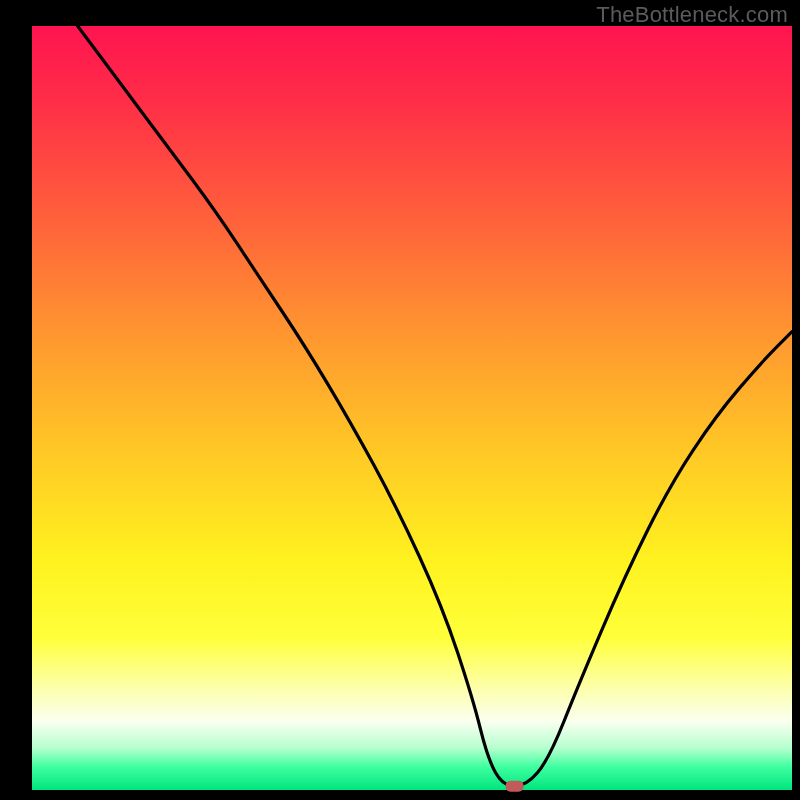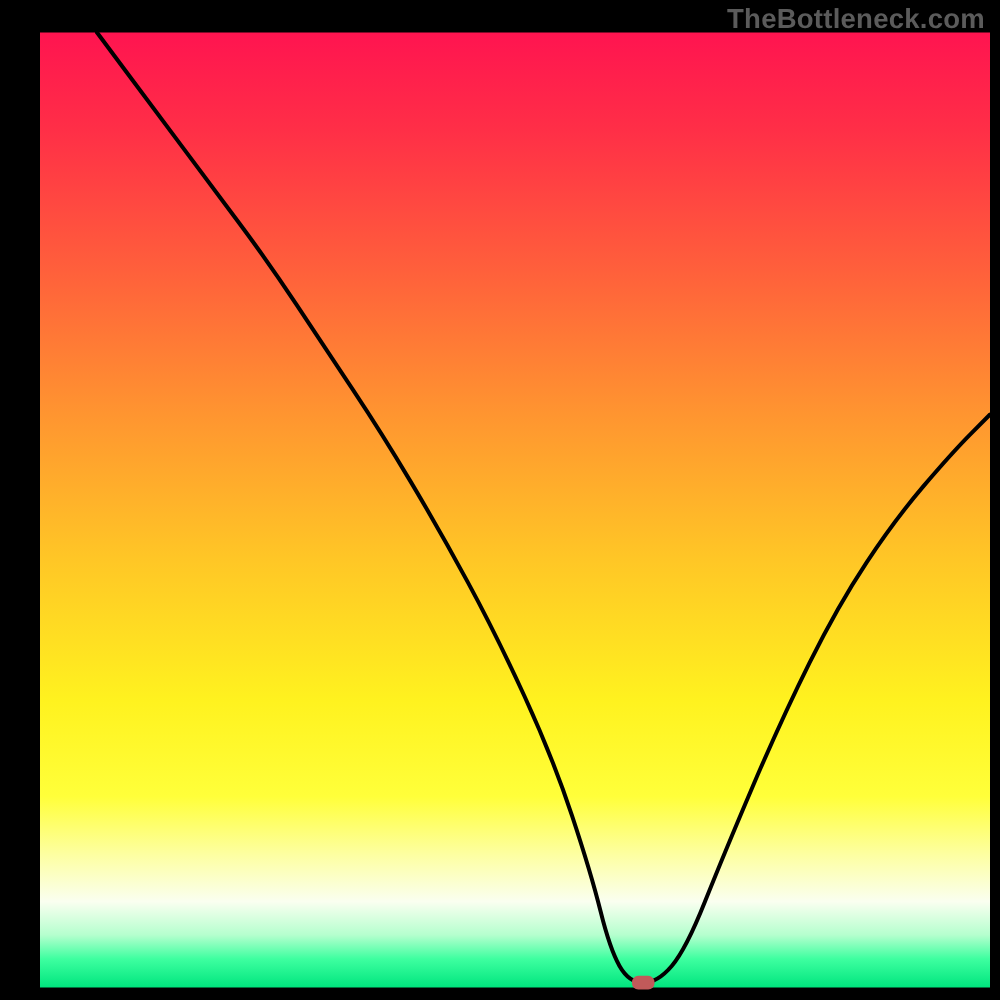--- a/index.html
+++ b/index.html
@@ -16,21 +16,21 @@
     width: 800px;
     height: 800px;
     background: #000;
   }
   .watermark {
     position: absolute;
     top: 2px;
     right: 12px;
     color: #5b5b5b;
     font-size: 22px;
-    font-weight: 700;
+    font-weight: 400;
     letter-spacing: 0.2px;
     z-index: 5;
   }
   svg {
     display: block;
   }
 </style>
 </head>
 <body>
 

